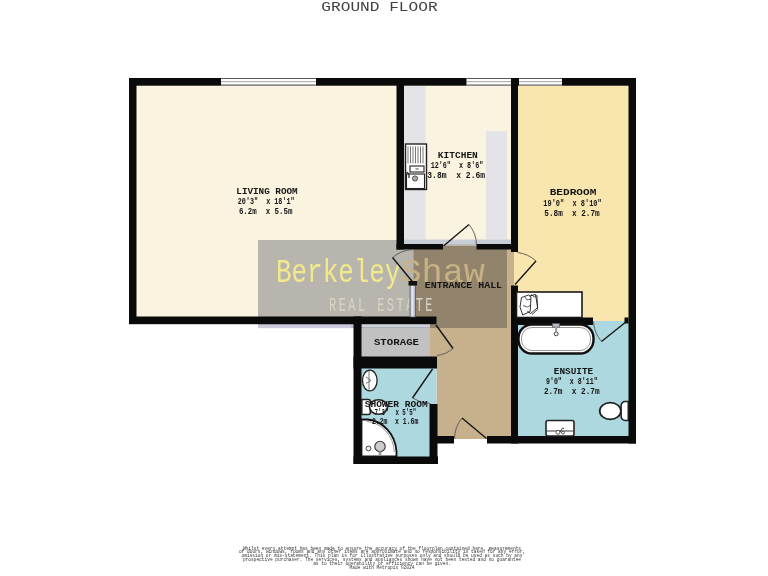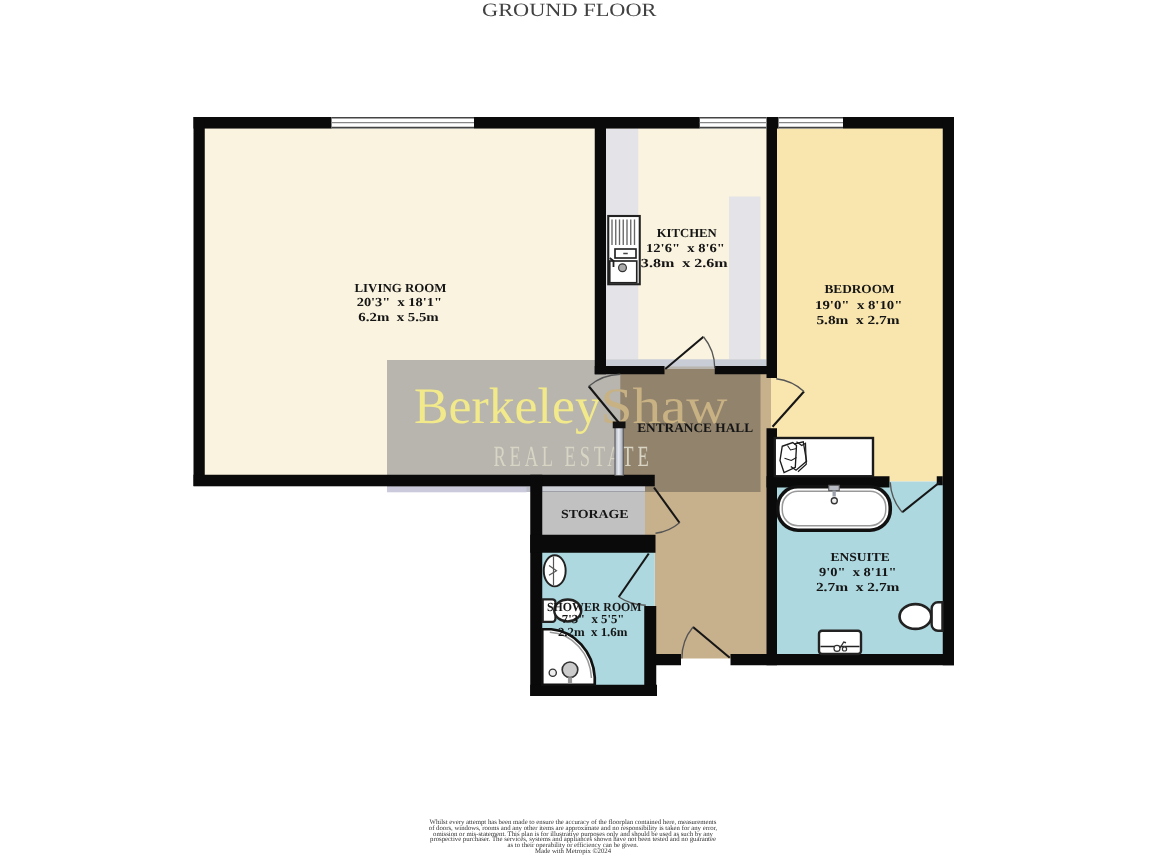--- a/index.html
+++ b/index.html
@@ -1,17 +1,17 @@
 <!DOCTYPE html>
 <html><head>
 <meta charset="utf-8">
 <style>
 html,body{margin:0;padding:0;background:#ffffff;}
 #page{position:relative;width:768px;height:576px;background:#ffffff;overflow:hidden;
-font-family:Liberation Serif, serif;}
+font-family:Liberation Mono, monospace;}
 svg{display:block;}
 </style>
 </head>
 <body>
 <div id="page">
 <svg width="768" height="576" viewBox="0 0 768 576">
 <defs>
 <linearGradient id="doorbar" x1="0" y1="0" x2="1" y2="0">
 <stop offset="0" stop-color="#aab0bc"></stop>
           <stop offset="0.45" stop-color="#e8eaf0"></stop>

